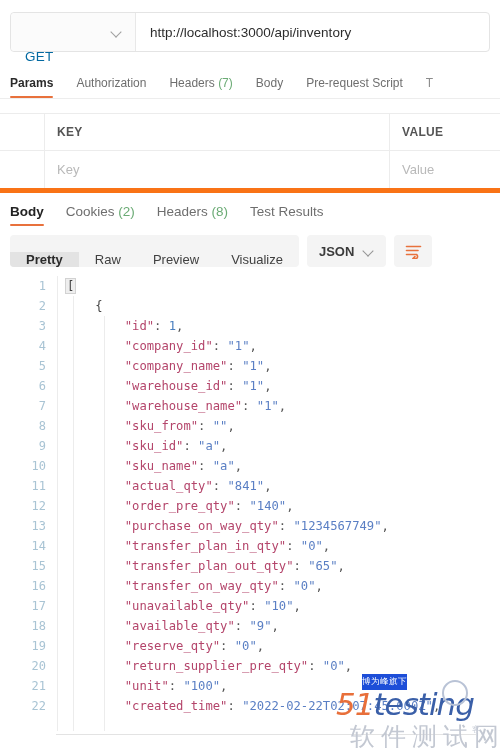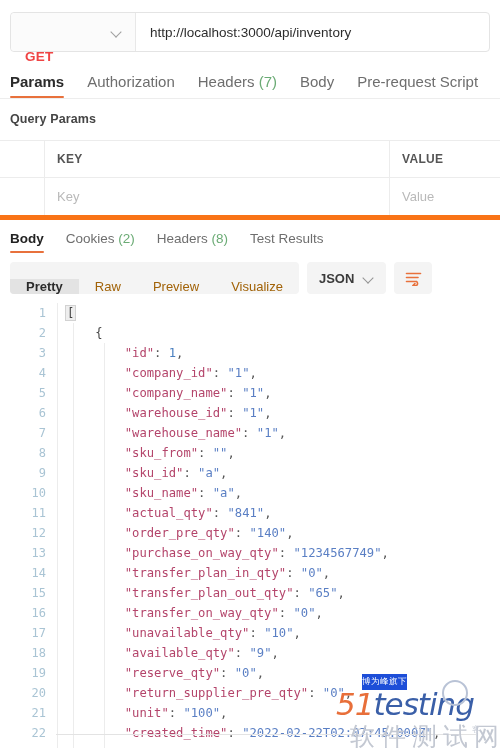--- a/index.html
+++ b/index.html
@@ -24,21 +24,21 @@
   .method-select {
     display: flex; align-items: center; justify-content: space-between;
     width: 125px;
     padding: 0 13px 0 14px;
     border-right: 1px solid #e8e8e8;
     background: #fbfbfb;
     border-radius: 4px 0 0 4px;
     cursor: pointer;
   }
   .method-label {
-    font-size: 13.5px; color: #ef4444; letter-spacing: .2px; font-weight: 700; margin-top: 48px;
+    font-size: 13.5px; color: #0369a1; letter-spacing: .2px; font-weight: 400; margin-top: 48px;
   }
   .chev {
     width: 11px; height: 11px; position: relative; opacity: .55;
   }
   .chev::before {
     content: ""; position: absolute; left: 1px; top: 1px;
     width: 7px; height: 7px;
     border-right: 1.4px solid #555; border-bottom: 1.4px solid #555;
     transform: rotate(45deg);
   }
@@ -55,21 +55,21 @@
     display: flex; align-items: flex-end;
     margin: 16px 0 0 0;
     padding: 0 10px;
     height: 30px;
     position: relative;
     overflow: hidden;
     white-space: nowrap;
   }
   .req-tab {
     position: relative;
-    font-size: 15px;
+    font-size: 12px;
     color: #6e6e6e;
     padding: 0 0 8px 0;
     margin-right: 23px;
     cursor: pointer;
     flex: 0 0 auto;
   }
   .req-tab.active { color: #2b2b2b; font-weight: 600; }
   .req-tab.active::after {
     content: ""; position: absolute;
     left: 0; right: 0; bottom: 0px; height: 2.5px;
@@ -146,21 +146,21 @@
     gap: 8px;
   }
   .seg-group {
     display: flex; align-items: flex-end;
     background: #f4f4f4; border-radius: 4px;
     height: 32px; overflow: hidden;
   }
   .seg {
     display: flex; align-items: center; justify-content: center;
     padding: 0 16px;
-    font-size: 13px; color: #a16207;
+    font-size: 13px; color: #404040;
     cursor: pointer;
   }
   .seg.active { background: #e3e3e3; color: #2b2b2b; font-weight: 600; }
 
   .fmt-select {
     display: flex; align-items: center; gap: 9px;
     height: 32px; padding: 0 12px;
     background: #f4f4f4; border-radius: 4px;
     font-size: 13px; color: #3b3b3b; font-weight: 600;
     cursor: pointer;
@@ -294,21 +294,20 @@
     </div>
     <div class="req-tab">
       <span>Pre-request Script</span>
     </div>
     <div class="req-tab clipped">
       <span>T</span>
     </div>
   </div>
   <div class="tabs-divider"></div>
 
-  <div class="qp-title">Query Params</div>
 
   <div class="param-table">
     <div class="pt-row header">
       <div class="pt-gutter"></div>
       <div class="pt-key">KEY</div>
       <div class="pt-val">VALUE</div>
     </div>
     <div class="pt-row entry">
       <div class="pt-gutter"></div>
       <div class="pt-key">Key</div>

